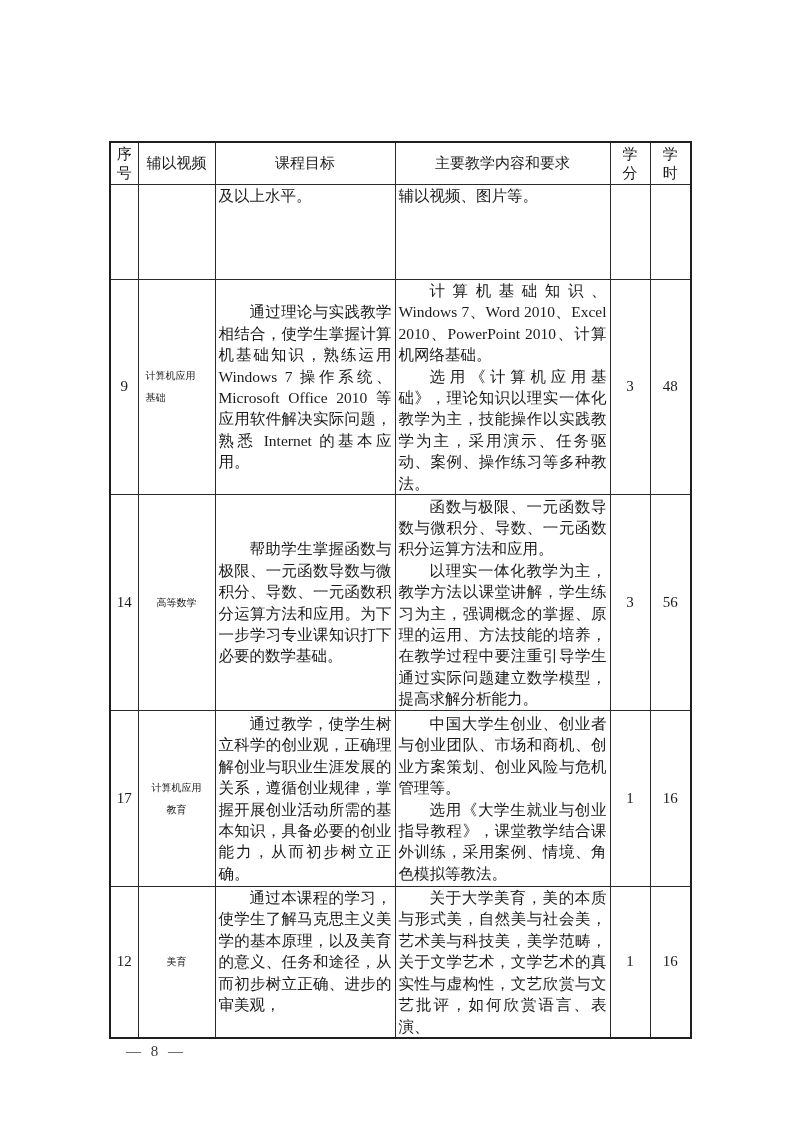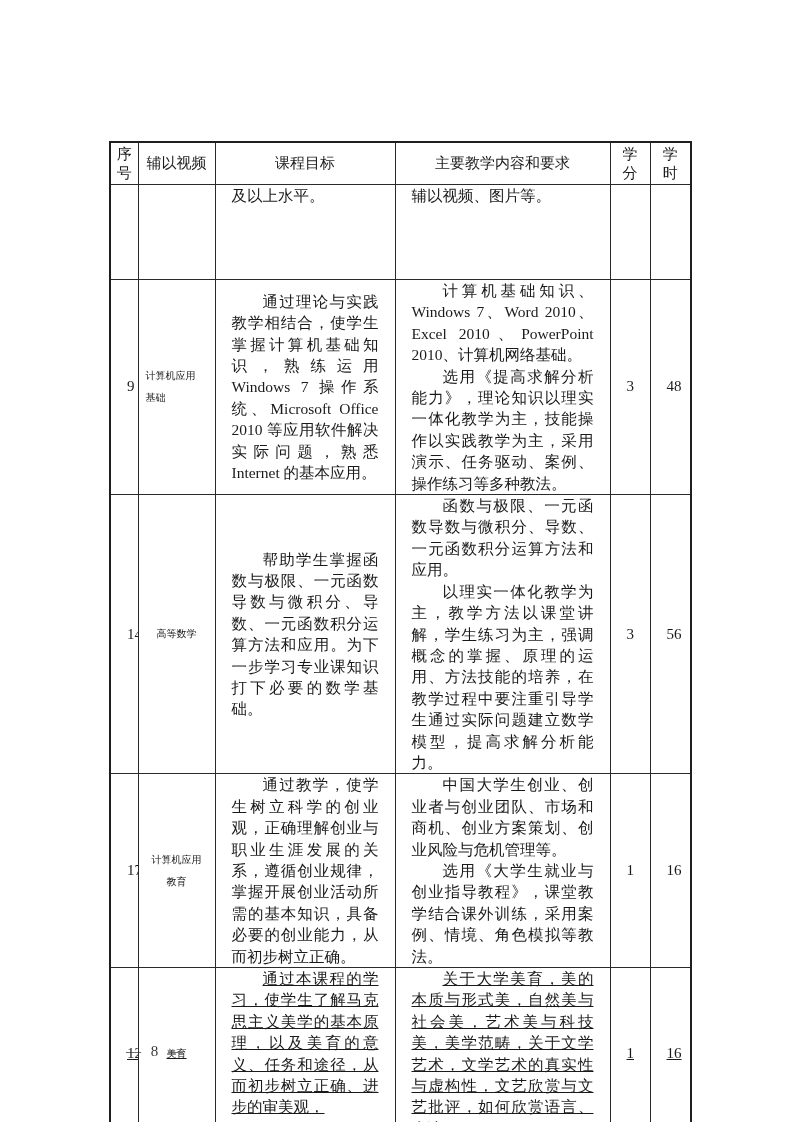--- a/index.html
+++ b/index.html
@@ -10,40 +10,40 @@
     position:relative; overflow:hidden;
   }
   .doc-table {
     position:absolute; left:109px; top:141px;
     width:581px;
     border-collapse:collapse; table-layout:fixed;
     border:2px solid #1f1f1f;
   }
   .doc-table td {
     border:1px solid #2a2a2a;
-    padding:0 16px;
+    padding:0 3px;
     vertical-align:middle;
     overflow:hidden;
     font-size:15.5px;
     line-height:21.4px;
   }
   
   col.c-num  { width:28px; }
   col.c-name { width:77px; }
   col.c-obj  { width:180px; }
   col.c-cont { width:215px; }
   col.c-cred { width:40px; }
   col.c-hrs  { width:41px; }
   
   tr.r-head td { height:41px; }
   tr.r-cont td { height:94px; }
   tr.r-9    td { height:190px; }
   tr.r-10   td { height:215px; }
   tr.r-11   td { height:175px; }
-  tr.r-12   td { height:129px;text-decoration:underline; }
+  tr.r-12   td { height:129px; }
 
   td.h-cell { text-align:center; font-size:15px; line-height:19px; padding:0 1px; }
   .hl { display:block; }
 
   td.cell-center { text-align:center; font-size:15px; }
   td.cell-name   { text-align:center; font-size:10px; line-height:22px; padding:0 2px; }
   td.name-left   { text-align:left; padding-left:7px; }
   .nline { display:block; }
 
   td.v-top { vertical-align:top; }
@@ -119,21 +119,21 @@
     <td class="cell-center">9</td>
     <td class="cell-name name-left">
       <span class="nline">计算机应用</span>
       <span class="nline">基础</span>
     </td>
     <td>
       <p class="para ind">通过理论与实践教学相结合，使学生掌握计算机基础知识，熟练运用 Windows 7 操作系统、Microsoft Office 2010 等应用软件解决实际问题，熟悉 Internet 的基本应用。</p>
     </td>
     <td>
       <p class="para ind">计算机基础知识、Windows 7、Word 2010、Excel 2010、PowerPoint 2010、计算机网络基础。</p>
-      <p class="para ind">选用《提高求解分析能力》，理论知识以理实一体化教学为主，技能操作以实践教学为主，采用演示、任务驱动、案例、操作练习等多种教法。</p>
+      <p class="para ind">选用《计算机应用基础》，理论知识以理实一体化教学为主，技能操作以实践教学为主，采用演示、任务驱动、案例、操作练习等多种教法。</p>
     </td>
     <td class="cell-center">3</td>
     <td class="cell-center">48</td>
   </tr>
 
   <tr class="r-10">
     <td class="cell-center">14</td>
     <td class="cell-name">
       <span class="nline">高等数学</span>
     </td>

